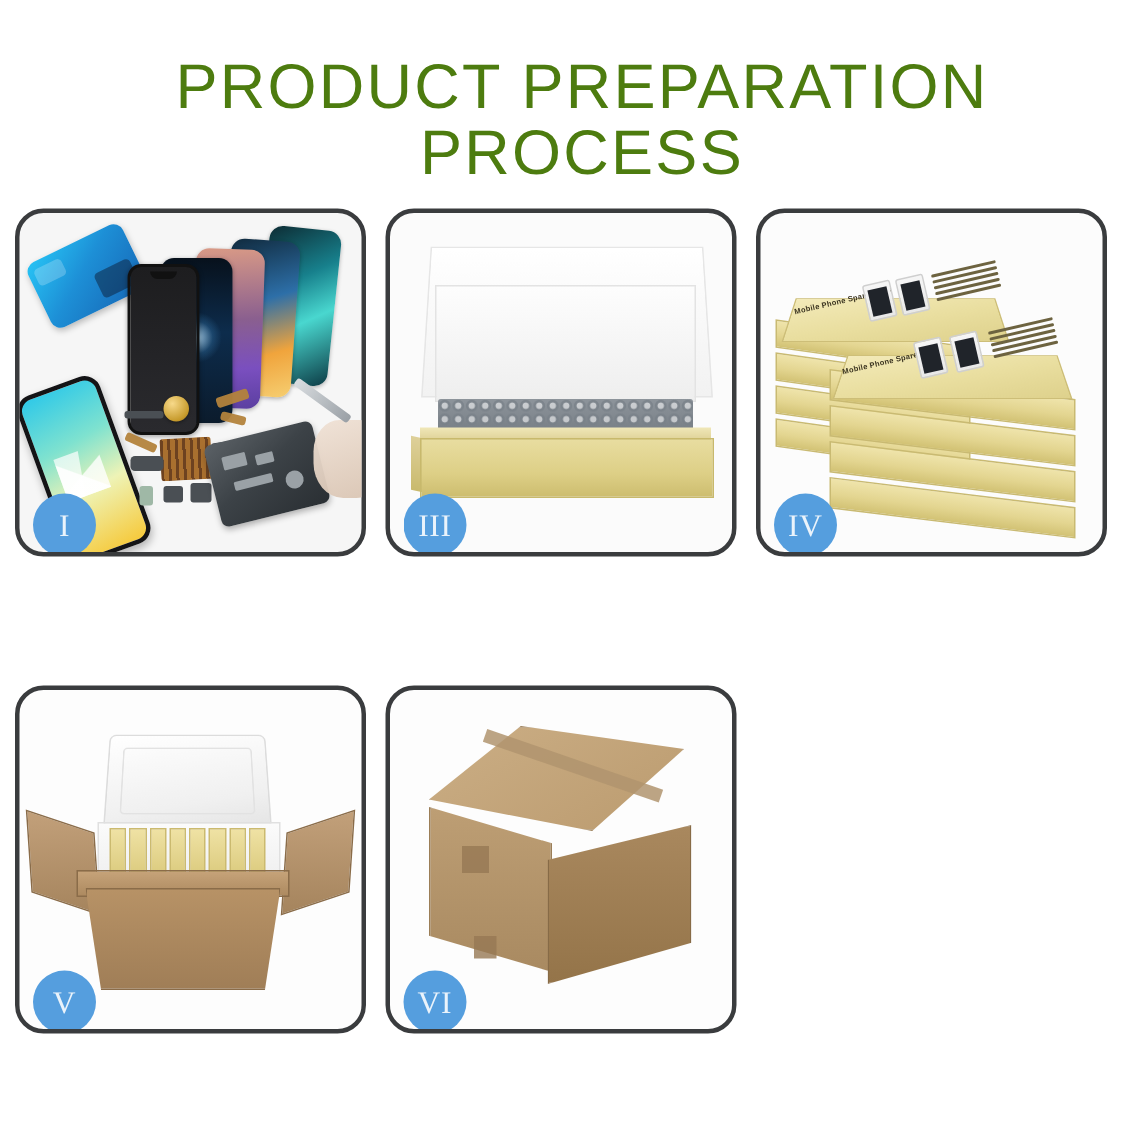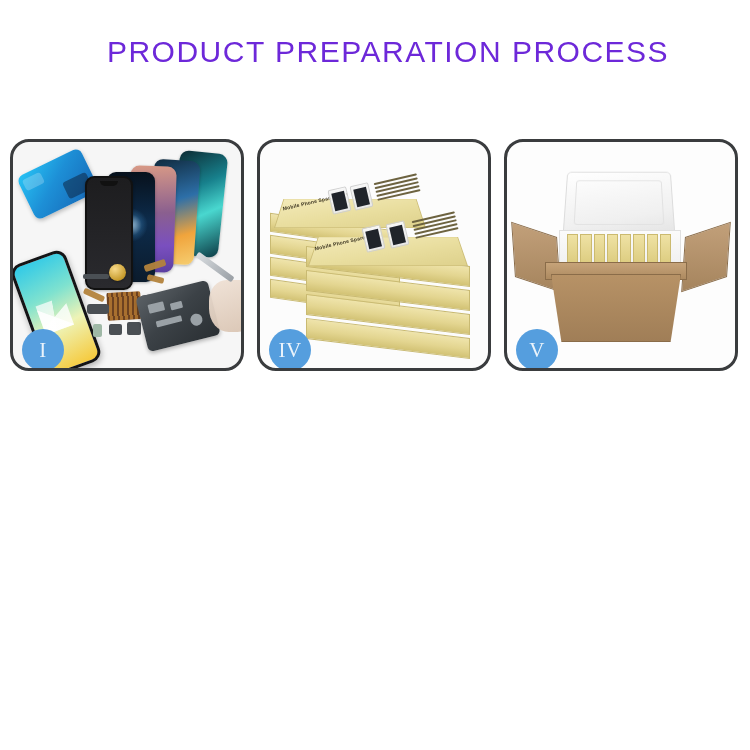--- a/index.html
+++ b/index.html
@@ -7,24 +7,24 @@
     width:750px;height:750px;
     background:#ffffff;
     font-family:"Liberation Sans", sans-serif;
     overflow:hidden;
   }
   .page{position:relative;width:750px;height:750px;}
 
   
   .header{padding-top:36px;text-align:center;}
   .title{
-    font-size:30px;
+    font-size:42px;
     letter-spacing:1.5px;
     font-weight:400;
-    color:#6d28d9;
+    color:#4d7c0f;
     line-height:1.05;
     font-family:"Liberation Sans", sans-serif;
     padding-left:26px;
   }
   .subtitle{
     margin-top:11px;
     font-size:15.5px;
     color:#2b2b2b;
     letter-spacing:.2px;
   }
@@ -361,20 +361,32 @@
           <span class="lb-chip" style="left:14px;top:28px;width:26px;height:6px;"></span>
           <span class="lb-chip" style="left:48px;top:30px;width:12px;height:12px;border-radius:50%;"></span>
         </div>
         <div class="hand"></div>
         <div class="tweezer"></div>
       </div>
       <div class="badge">I</div>
     </div>
 
 
+    <div class="panel p3">
+      <div class="stage">
+        <div class="box3-back"></div>
+        <div class="foam3"></div>
+        <div class="wrap3"></div>
+        <div class="box3-flapL"></div>
+        <div class="box3-flapR"></div>
+        <div class="box3-lip"></div>
+        <div class="box3-front"></div>
+      </div>
+      <div class="badge">III</div>
+    </div>
 
     <div class="panel p4">
       <div class="stage">
         <div class="stack">
 
           <div class="kbox" style="left:2px;top:62px;width:128px;height:17px;transform:skewY(8deg);"></div>
           <div class="kbox" style="left:2px;top:84px;width:128px;height:17px;transform:skewY(8deg);"></div>
           <div class="kbox" style="left:2px;top:106px;width:128px;height:17px;transform:skewY(8deg);"></div>
           <div class="kbox" style="left:2px;top:128px;width:128px;height:17px;transform:skewY(8deg);"></div>
 
@@ -434,15 +446,26 @@
           <i></i>
           <i></i>
           <i></i>
         </div>
         <div class="carton-rim"></div>
         <div class="carton-body"></div>
       </div>
       <div class="badge">V</div>
     </div>
 
+    <div class="panel p6">
+      <div class="stage">
+        <div class="c6-top"></div>
+        <div class="c6-left"></div>
+        <div class="c6-right"></div>
+        <div class="c6-tape"></div>
+        <div class="c6-seal1"></div>
+        <div class="c6-seal2"></div>
+      </div>
+      <div class="badge">VI</div>
+    </div>
 
   </div>
 </div>
 
 </body></html>

